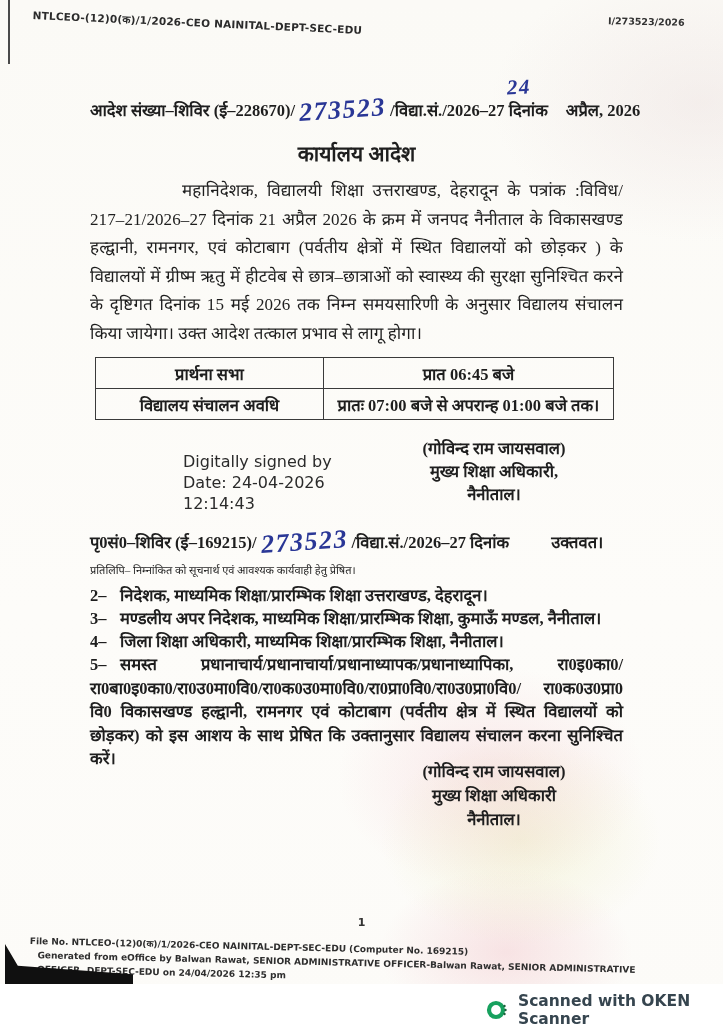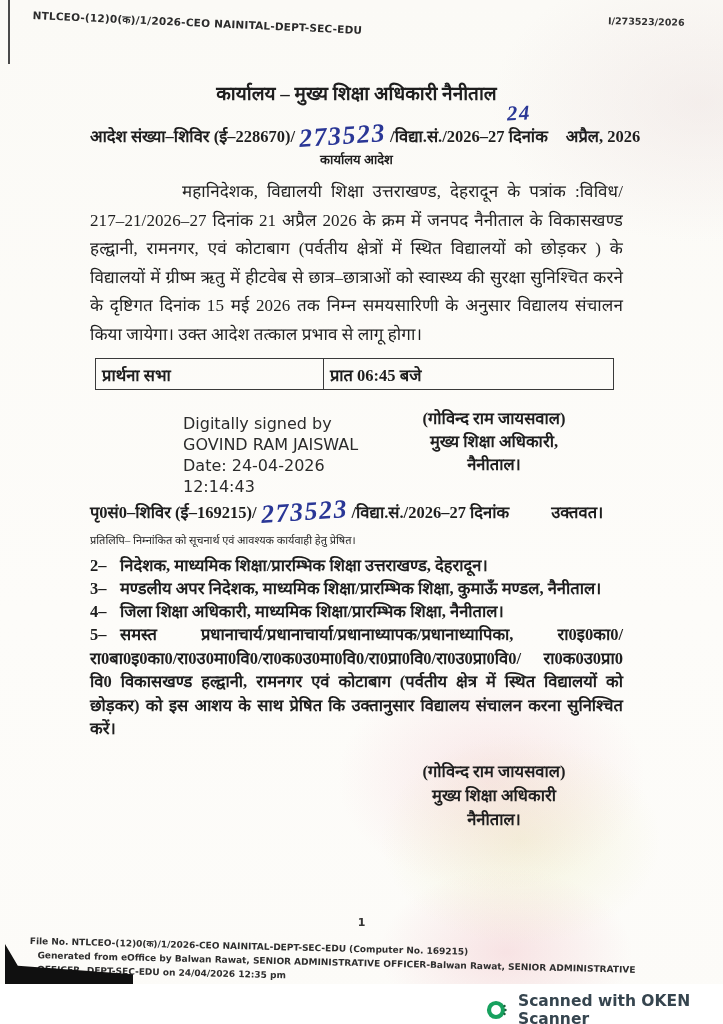--- a/index.html
+++ b/index.html
@@ -32,35 +32,35 @@
   .order-line{position:relative;margin-top:13px;font-size:16.5px;font-weight:600;white-space:nowrap;}
   .hw{
     font-family:cursive;
     color:#2a3796;font-weight:700;font-style:italic;letter-spacing:1.5px;
     display:inline-block;
   }
   .hw-big{font-size:26px;transform:rotate(-4deg);margin:0 4px;position:relative;top:2px;}
   .hw-24{position:absolute;top:-18px;right:92px;font-size:21px;transform:rotate(-3deg);}
   .gap18{display:inline-block;width:18px;}
   .gap42{display:inline-block;width:42px;}
-  .order-heading{margin-top:1px;font-size:13px;font-weight:700;text-align:center;}
+  .order-heading{margin-top:16px;font-size:21px;font-weight:700;text-align:center;}
   .body-par{
     margin-top:10px;font-size:17px;font-weight:500;line-height:28.5px;
     text-align:justify;text-indent:92px;letter-spacing:.1px;
   }
   table.sched{
     margin-top:9px;margin-left:5px;
     border-collapse:collapse;width:519px;
     font-size:16.5px;font-weight:600;
   }
-  table.sched td{border:1.6px solid #3a3a3a;padding:2px 6px;height:26px;}
+  table.sched td{border:1.6px solid #3a3a3a;padding:2px 6px;height:26px;text-align:center;}
   table.sched td.c1{width:44%;}
   .sig-row{position:relative;margin-top:15px;height:88px;}
   .dsig{
-    position:absolute;left:93px;top:8px;width:230px;
+    position:absolute;left:93px;top:16px;width:230px;
     font-family:"DejaVu Sans", sans-serif;font-size:16px;line-height:21px;color:#2b2b2b;
   }
   .signatory{
     position:absolute;left:293px;top:2px;width:222px;
     font-size:16.5px;font-weight:600;line-height:23px;text-align:center;
   }
   .endorse{position:relative;font-size:16.5px;font-weight:600;white-space:nowrap;margin-top:2px;}
   .copy-line{margin-top:7px;font-size:11px;font-weight:400;}
   .recipients{margin-top:7px;font-size:16.5px;font-weight:600;line-height:23px;}
   .recipient{white-space:nowrap;}
@@ -93,44 +93,46 @@
 
 <div class="page">
 
   <div class="edge-line"></div>
 
   <div class="hdr-left">NTLCEO-(12)0(क)/1/2026-CEO NAINITAL-DEPT-SEC-EDU</div>
   <div class="hdr-right">I/273523/2026</div>
 
   <div class="content">
 
-    <div class="title">कार्यालय – मुख्य शिक्षा अधिकारी नैनीताल</div>
 
     <div class="order-line">
       <span>आदेश संख्या–शिविर (ई–228670)/</span><span class="hw hw-big">273523</span><span>/विद्या.सं./2026–27 दिनांक</span><span class="gap18"></span><span>अप्रैल, 2026</span>
       <span class="hw hw-24">24</span>
     </div>
 
     <div class="order-heading">कार्यालय आदेश</div>
 
     <div class="body-par">महानिदेशक, विद्यालयी शिक्षा उत्तराखण्ड, देहरादून के पत्रांक :विविध/ 217–21/2026–27 दिनांक 21 अप्रैल 2026 के क्रम में जनपद नैनीताल के विकासखण्ड हल्द्वानी, रामनगर, एवं कोटाबाग (पर्वतीय क्षेत्रों में स्थित विद्यालयों को छोड़कर ) के विद्यालयों में ग्रीष्म ऋतु में हीटवेब से छात्र–छात्राओं को स्वास्थ्य की सुरक्षा सुनिश्चित करने के दृष्टिगत दिनांक 15 मई 2026 तक निम्न समयसारिणी के अनुसार विद्यालय संचालन किया जायेगा। उक्त आदेश तत्काल प्रभाव से लागू होगा।</div>
 
     <table class="sched">
       <tbody>
           <tr>
         <td class="c1">प्रार्थना सभा</td>
         <td>प्रात 06:45 बजे</td>
       </tr>
+      <tr>
+        <td class="c1">विद्यालय संचालन अवधि</td>
+        <td>प्रातः 07:00 बजे से अपरान्ह 01:00 बजे तक।</td>
+      </tr>
     </tbody>
       </table>
 
     <div class="sig-row">
       <div class="dsig">
         <div>Digitally signed by</div>
-        <div>GOVIND RAM JAISWAL</div>
         <div>Date: 24-04-2026</div>
         <div>12:14:43</div>
       </div>
       <div class="signatory">
         <div>(गोविन्द राम जायसवाल)</div>
         <div>मुख्य शिक्षा अधिकारी,</div>
         <div>नैनीताल।</div>
       </div>
     </div>
 

